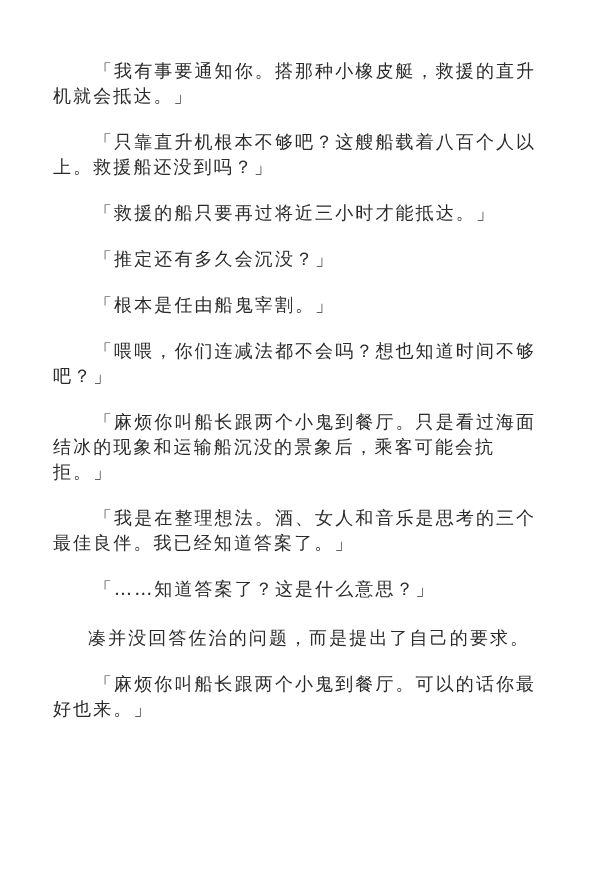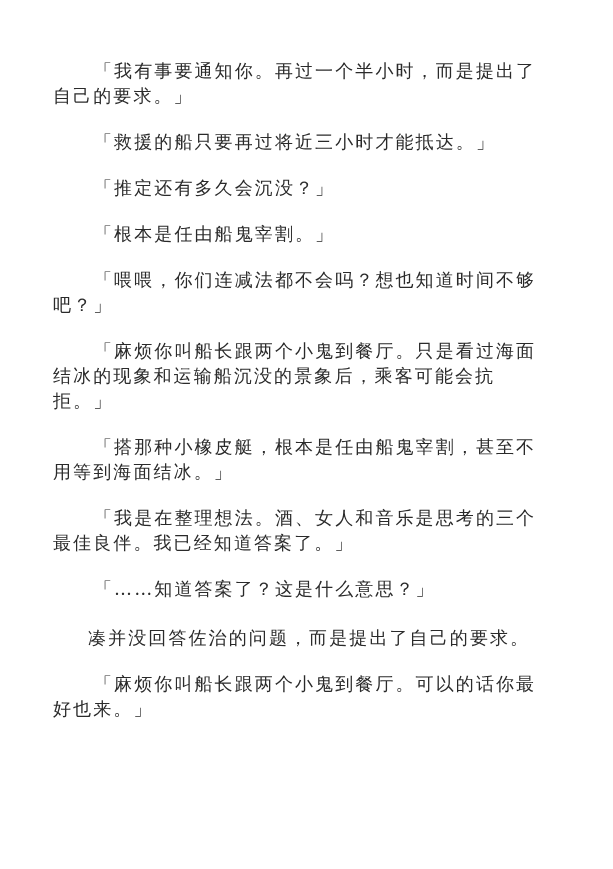--- a/index.html
+++ b/index.html
@@ -32,25 +32,25 @@
     }
     .para.narr {
       text-indent: 35px;
       margin-top: 24px;
     }
   </style>
 </head>
 <body>
 
 <div class="page">
-  <p class="para">「我有事要通知你。再过一个半小时，而是提出了自己的要求。」</p>
+  <p class="para">「我有事要通知你。搭那种小橡皮艇，救援的直升机就会抵达。」</p>
+  <p class="para">「只靠直升机根本不够吧？这艘船载着八百个人以上。救援船还没到吗？」</p>
   <p class="para">「救援的船只要再过将近三小时才能抵达。」</p>
   <p class="para">「推定还有多久会沉没？」</p>
   <p class="para">「根本是任由船鬼宰割。」</p>
   <p class="para">「喂喂，你们连减法都不会吗？想也知道时间不够吧？」</p>
   <p class="para">「麻烦你叫船长跟两个小鬼到餐厅。只是看过海面结冰的现象和运输船沉没的景象后，乘客可能会抗拒。」</p>
-  <p class="para">「搭那种小橡皮艇，根本是任由船鬼宰割，甚至不用等到海面结冰。」</p>
   <p class="para">「我是在整理想法。酒、女人和音乐是思考的三个最佳良伴。我已经知道答案了。」</p>
   <p class="para">「……知道答案了？这是什么意思？」</p>
   <p class="para narr">凑并没回答佐治的问题，而是提出了自己的要求。</p>
   <p class="para">「麻烦你叫船长跟两个小鬼到餐厅。可以的话你最好也来。」</p>
 
 </div>
 
 </body></html>

